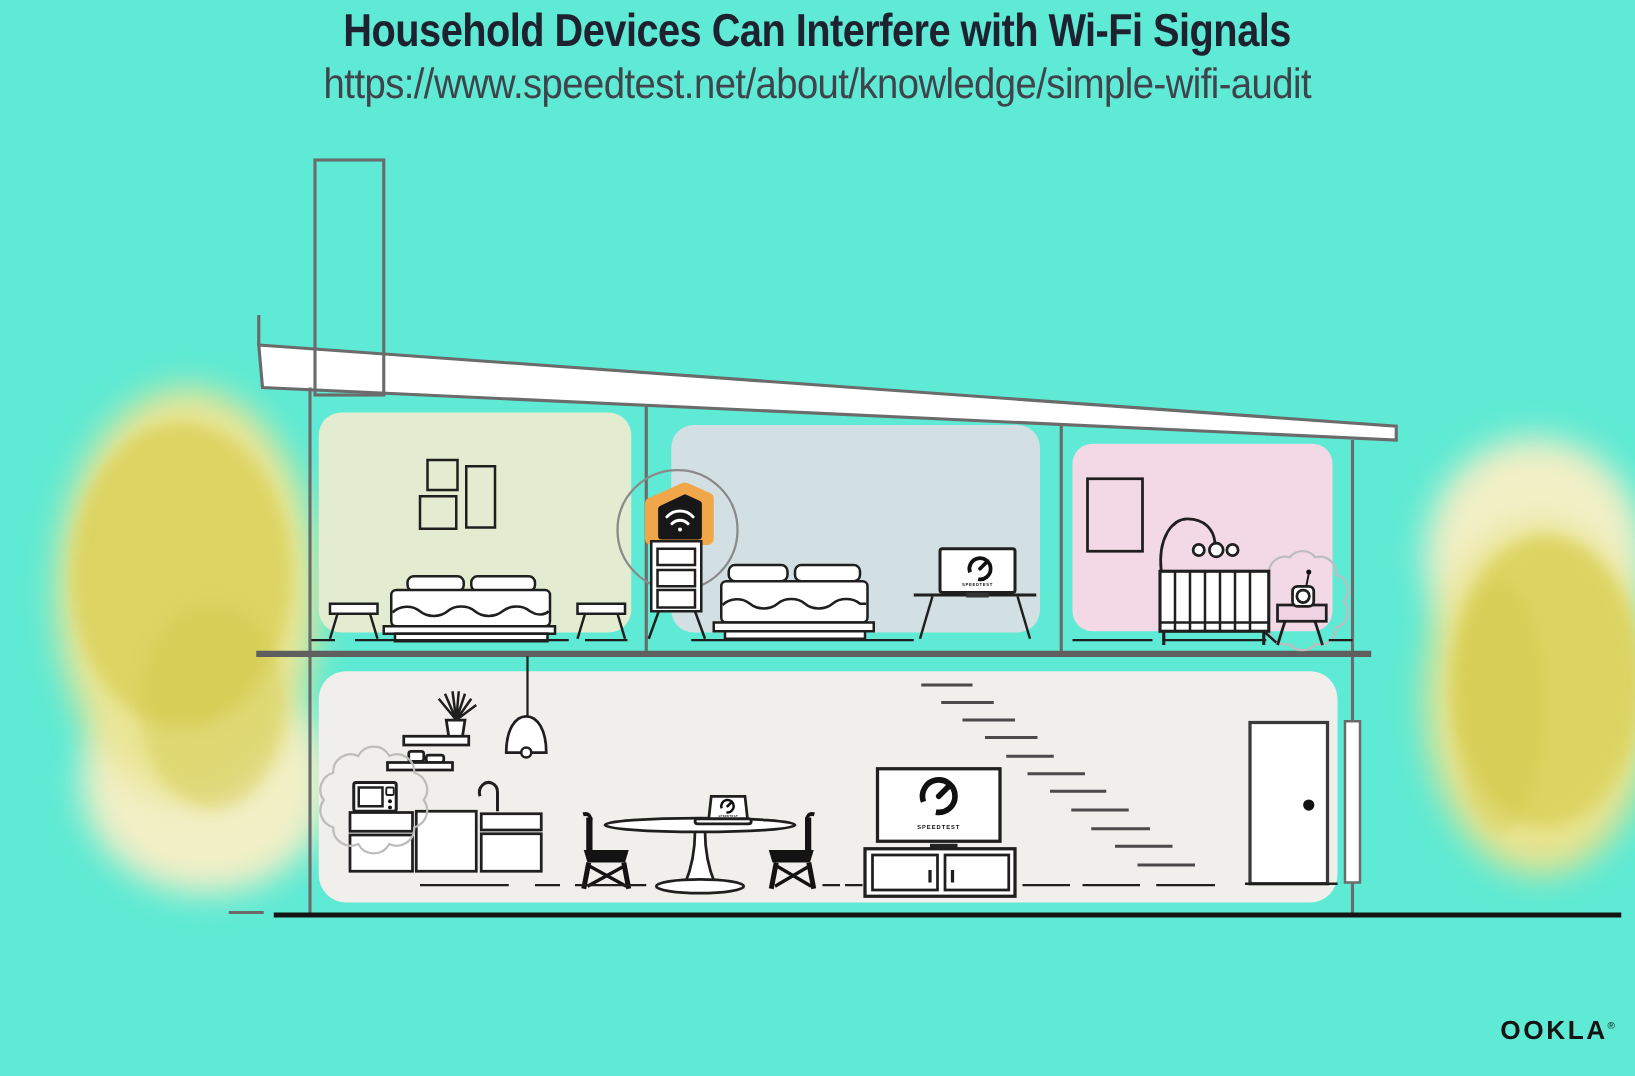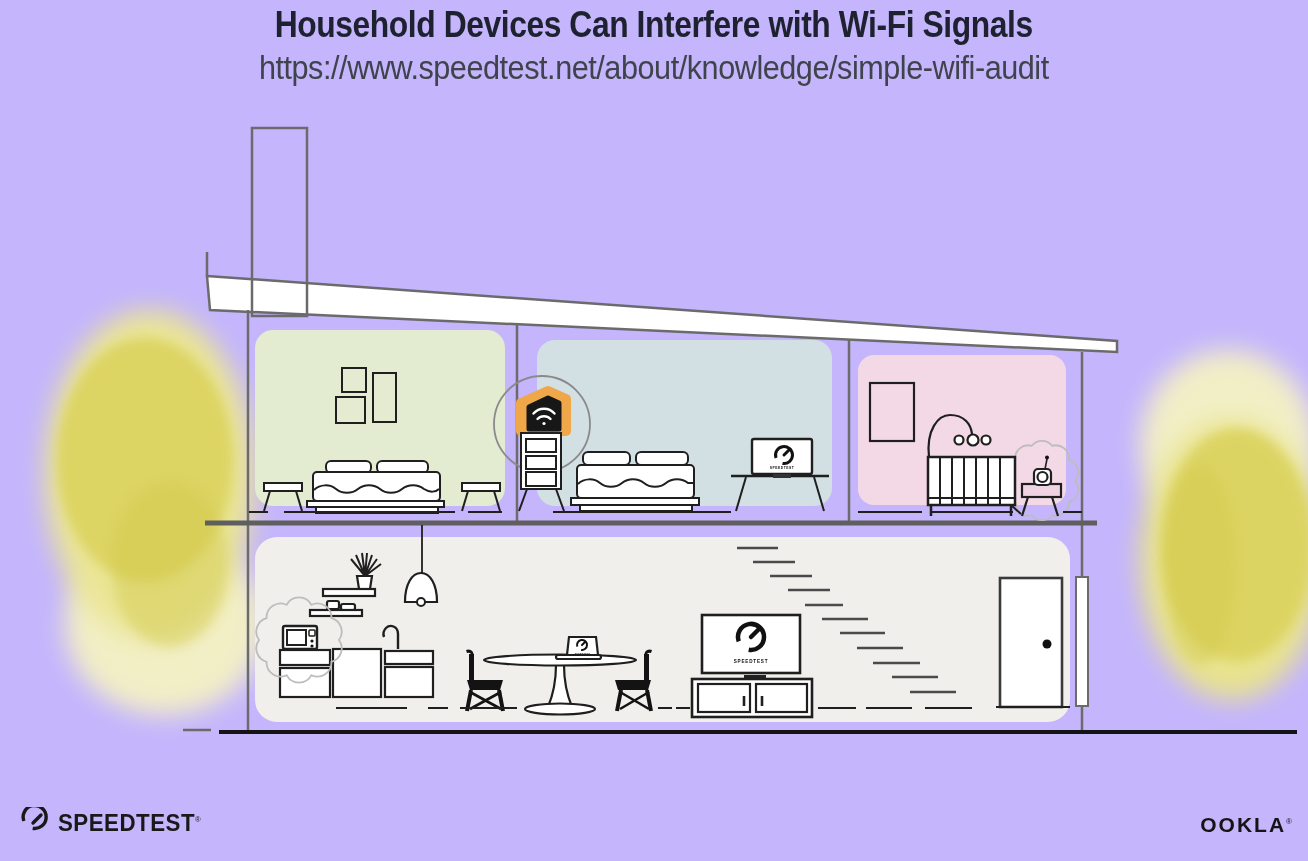--- a/index.html
+++ b/index.html
@@ -1,17 +1,17 @@
 <!DOCTYPE html>
 <html><head>
 <meta charset="utf-8">
 <style>
   html,body{margin:0;padding:0;background:#ffffff;}
   .page{
-    position:relative;width:1308px;height:861px;background:#c4b5fd;overflow:hidden;
+    position:relative;width:1308px;height:861px;background:#5eead4;overflow:hidden;
     font-family:"Liberation Sans", sans-serif;
   }
   .header{position:absolute;top:4px;left:0;width:100%;text-align:center;}
   .title{
     display:inline-block;margin:0;font-size:37px;font-weight:700;color:#1e2130;
     letter-spacing:-0.5px;transform:scaleX(.86);transform-origin:center;white-space:nowrap;
   }
   .subtitle{
     display:inline-block;margin:2px 0 0 0;font-size:34px;font-weight:400;color:#3f434b;
     letter-spacing:-0.5px;transform:scaleX(.9);transform-origin:center;white-space:nowrap;
@@ -274,25 +274,18 @@
 
       <path stroke="#1f1f1f" stroke-width="1.8" d="M336,708 H407 M428,708 H448 M460,708 H517 M658,708 H672 M676,708 H690 M818,708 H856 M866,708 H912 M925,708 H972"></path>
     </svg>
   </figure>
 
   <header class="header">
     <h1 class="title">Household Devices Can Interfere with Wi-Fi Signals</h1><br>
     <div class="subtitle">https://www.speedtest.net/about/knowledge/simple-wifi-audit</div>
   </header>
 
-  <div class="footer-left">
-    <svg width="34" height="32" viewBox="0 0 34 32">
-      <path d="M5.9,20.0 A11.5,11.5 0 1 1 14.7,27.3" stroke="#191919" stroke-width="3.4" fill="none" transform="translate(2,-6)"></path>
-      <line x1="17" y1="10" x2="25" y2="2" stroke="#191919" stroke-width="3.4" stroke-linecap="round" transform="translate(0,6)"></line>
-    </svg>
-    <span class="speedtest-word"><span>SPEEDTEST</span><span class="reg">®</span></span>
-  </div>
 
   <div class="footer-right">
     <span class="ookla-word"><span>OOKLA</span><span class="reg">®</span></span>
   </div>
 
 </div>
 
 </body></html>

